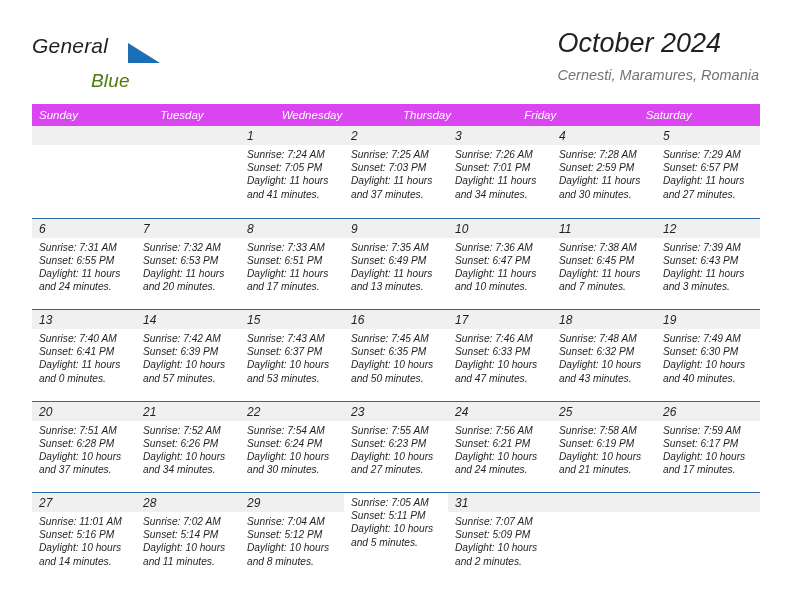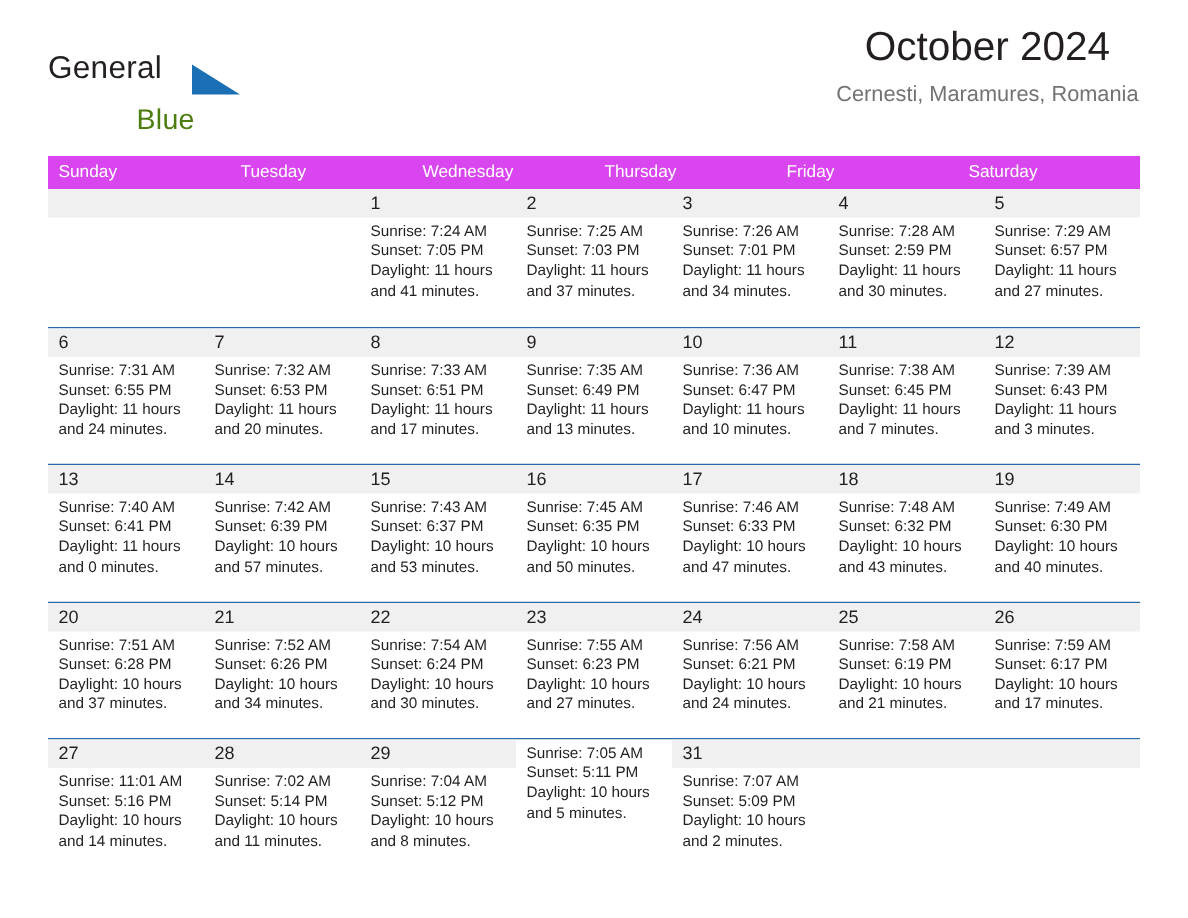--- a/index.html
+++ b/index.html
@@ -13,20 +13,21 @@
     height: 612px;
     font-family: "Liberation Sans", sans-serif;
     color: #231f20;
     overflow: hidden;
   }
   .page {
     position: relative;
     width: 792px;
     height: 612px;
     box-sizing: border-box;
+    font-style: italic;
   }
 
   
   .header {
     position: absolute;
     left: 0;
     top: 0;
     width: 792px;
     height: 100px;
   }
@@ -61,22 +62,22 @@
     top: 9px;
     width: 0;
     height: 0;
     border-left: 32px solid #1a6fb5;
     border-top: 20px solid transparent;
   }
 
   .title-block {
     position: absolute;
     right: 33px;
-    top: 16px;
-    text-align: center;
+    top: 28px;
+    text-align: left;
   }
   .cal-title {
     font-size: 27px;
     color: #231f20;
     line-height: 1.15;
     white-space: nowrap;
   }
   .cal-subtitle {
     margin-top: 8px;
     font-size: 14.5px;

